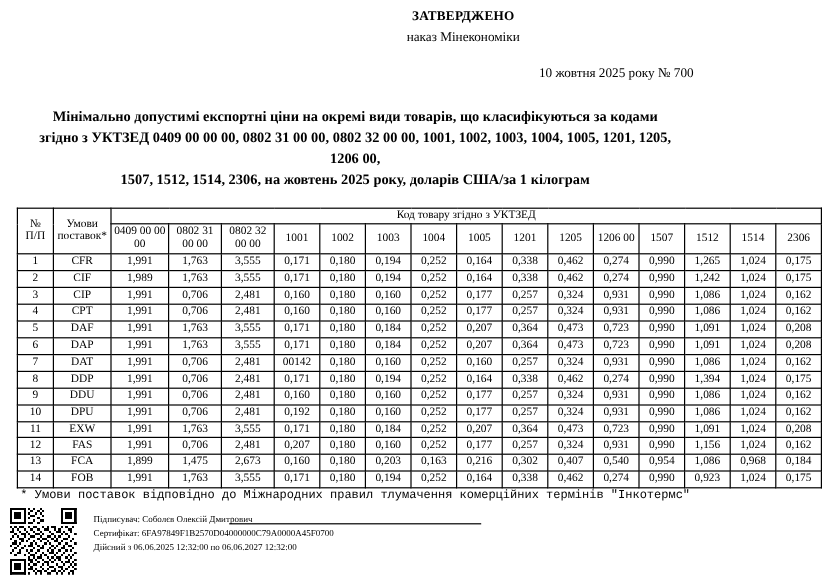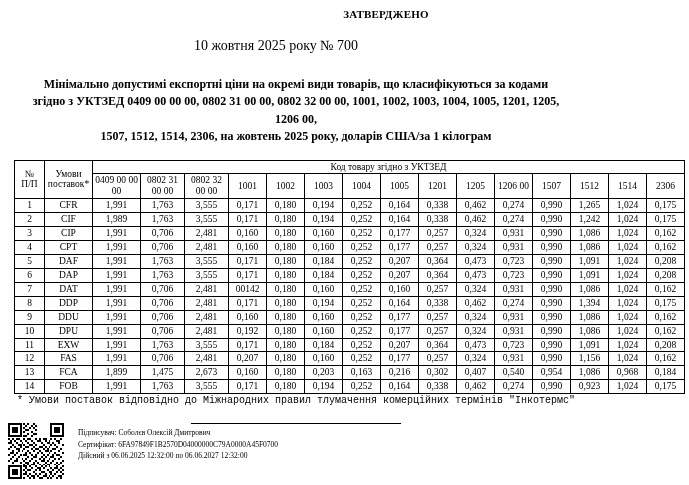--- a/index.html
+++ b/index.html
@@ -31,22 +31,22 @@
     font-size: 11px;
     font-weight: bold;
     letter-spacing: 0.2px;
   }
   .approval-line2 {
     font-size: 11px;
     margin-top: 5px;
   }
   .date-line {
     margin-left: 180px;
-    text-align: left;
-    font-size: 14px;
+    text-align: right;
+    font-size: 11px;
     margin-top: 18px;
   }
   .doc-title {
     text-align: center;
     font-size: 12px;
     font-weight: bold;
     line-height: 1.45;
     margin-top: 22px;
     padding: 0 12px;
   }
@@ -121,20 +121,21 @@
   }
   .qr svg { display: block; }
 </style>
 </head>
 <body>
 
 <div class="page">
 
   <div class="approval-block">
     <div class="approval-line1">ЗАТВЕРДЖЕНО</div>
+    <div class="approval-line2">наказ Мінекономіки</div>
   </div>
 
   <div class="date-line">10 жовтня 2025 року №  700</div>
 
   <div class="doc-title">
     <div>Мінімально допустимі експортні ціни на окремі види товарів, що класифікуються за кодами</div>
     <div>згідно з УКТЗЕД 0409 00 00 00, 0802 31 00 00, 0802 32 00 00, 1001, 1002, 1003, 1004, 1005, 1201, 1205, 1206 00,</div>
     <div>1507, 1512, 1514, 2306, на жовтень 2025 року, доларів США/за 1 кілограм</div>
   </div>
 

